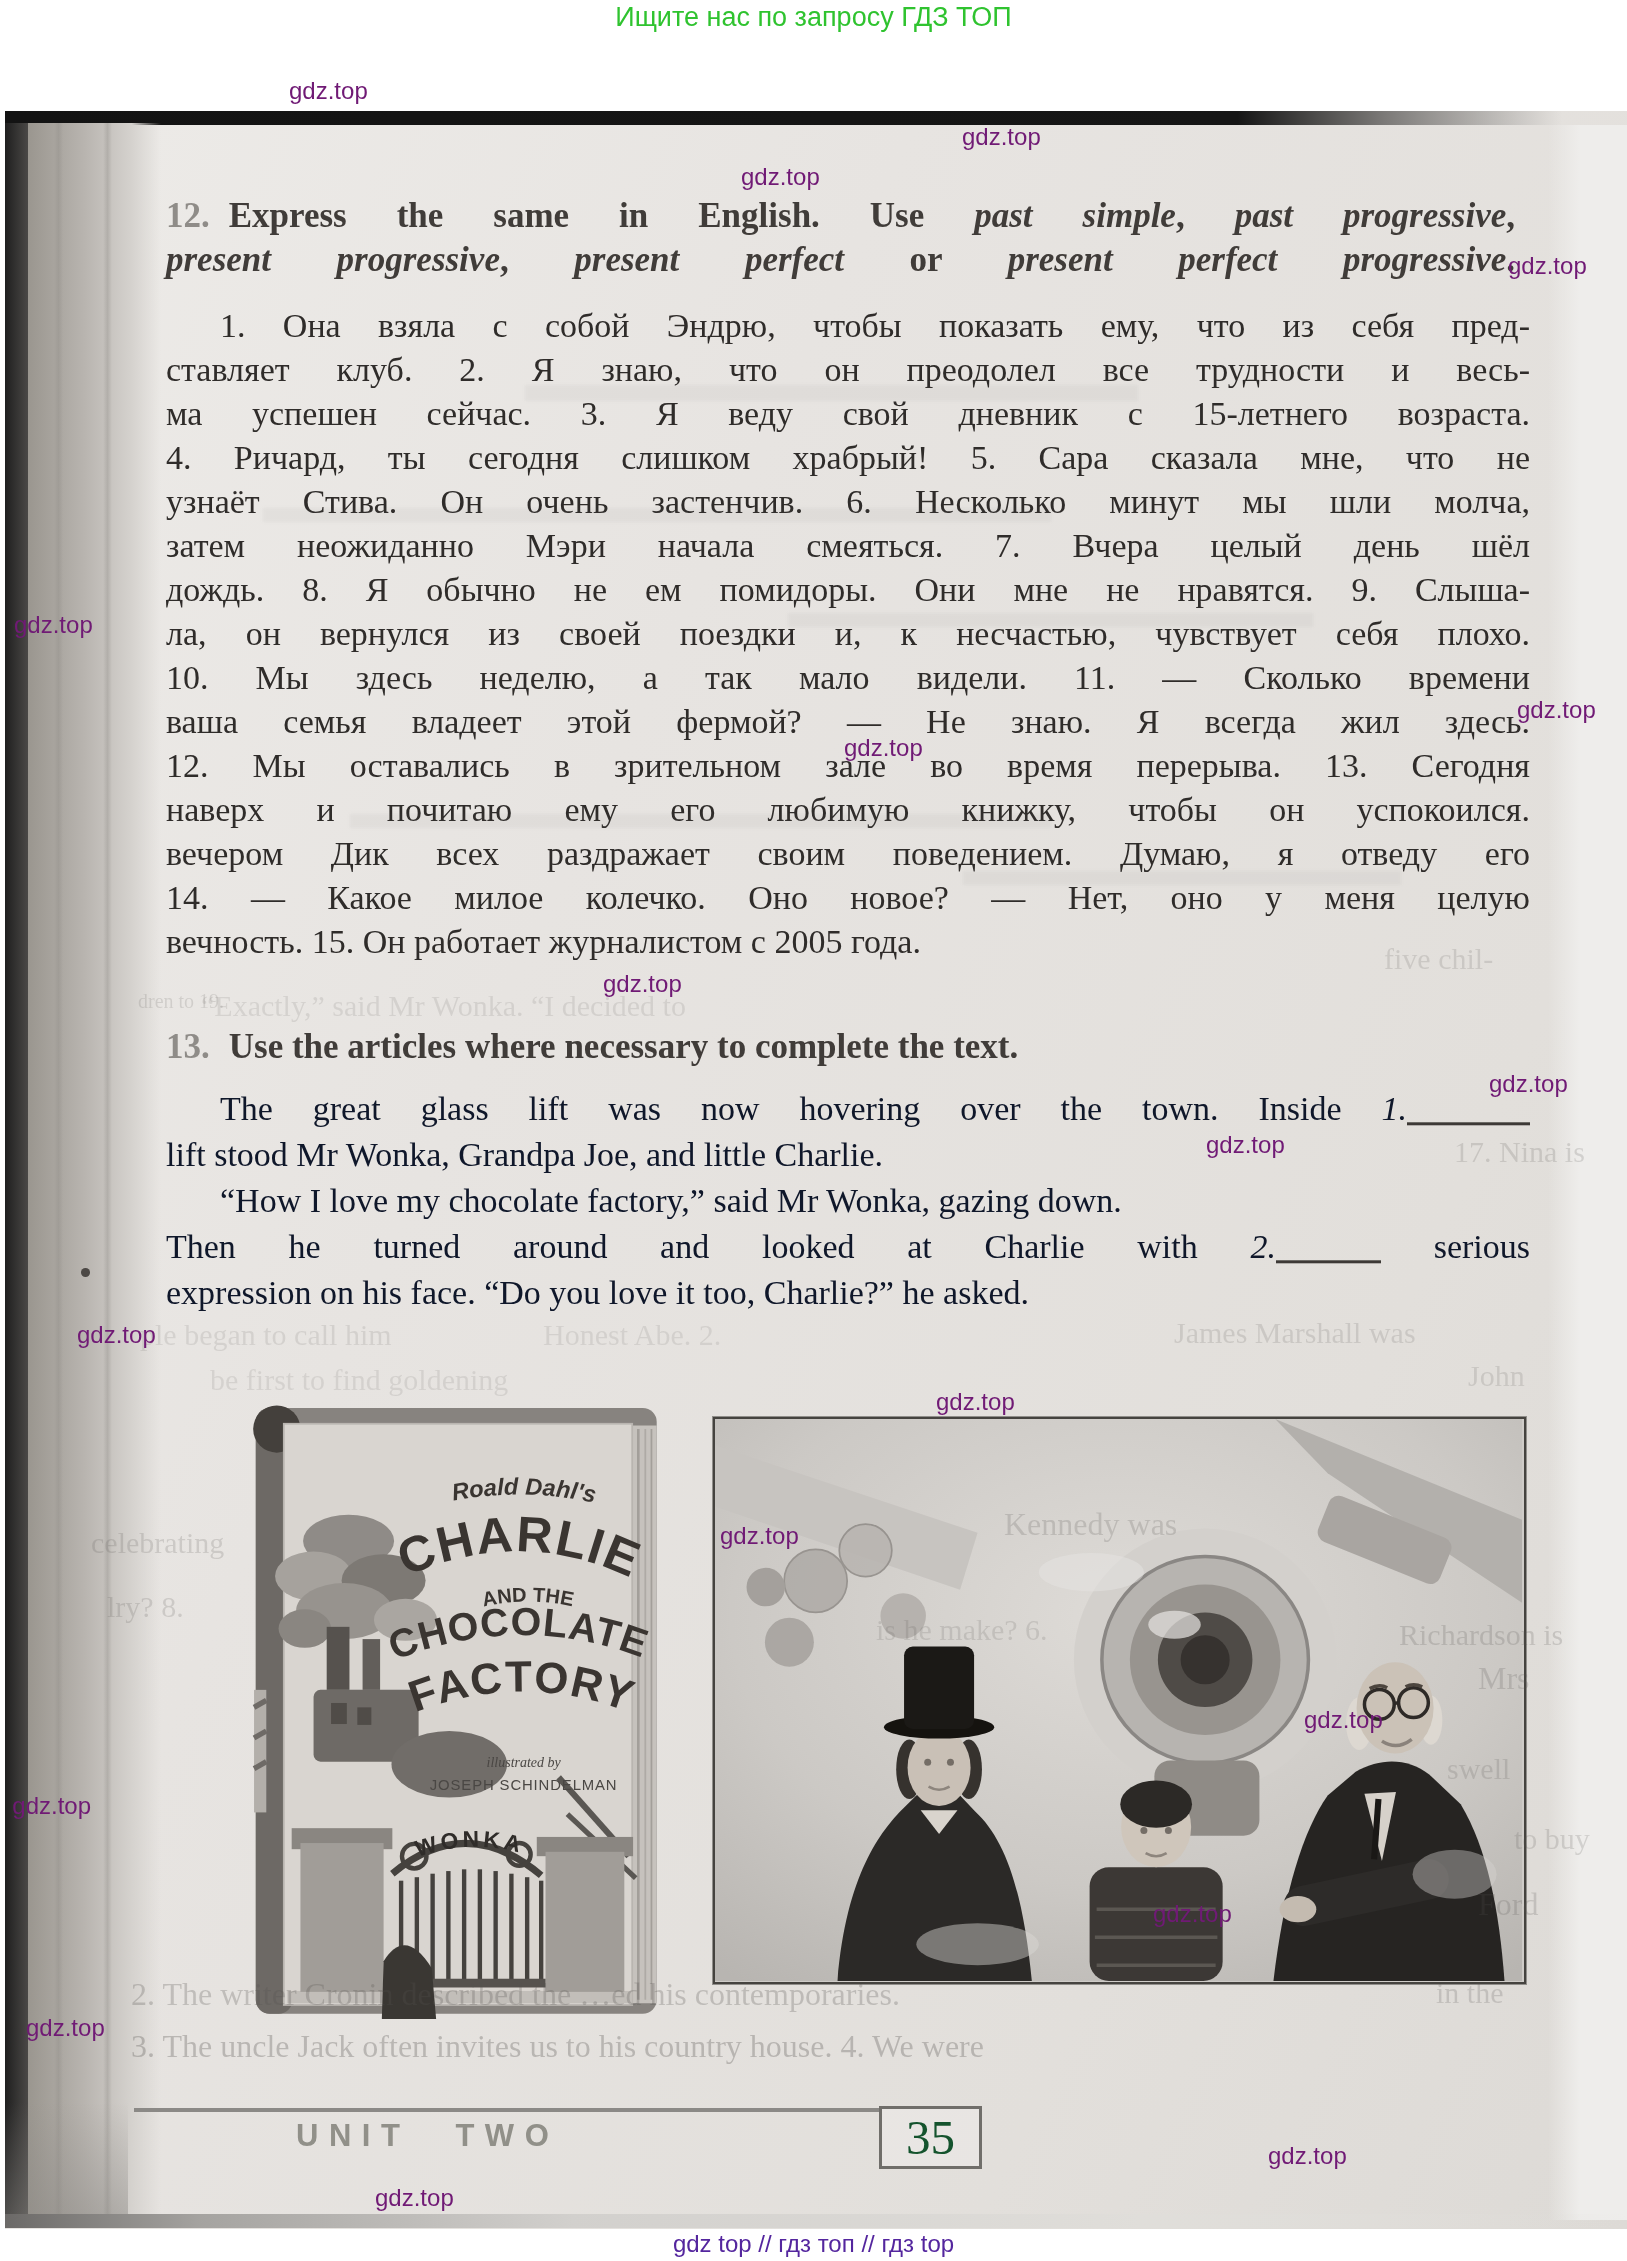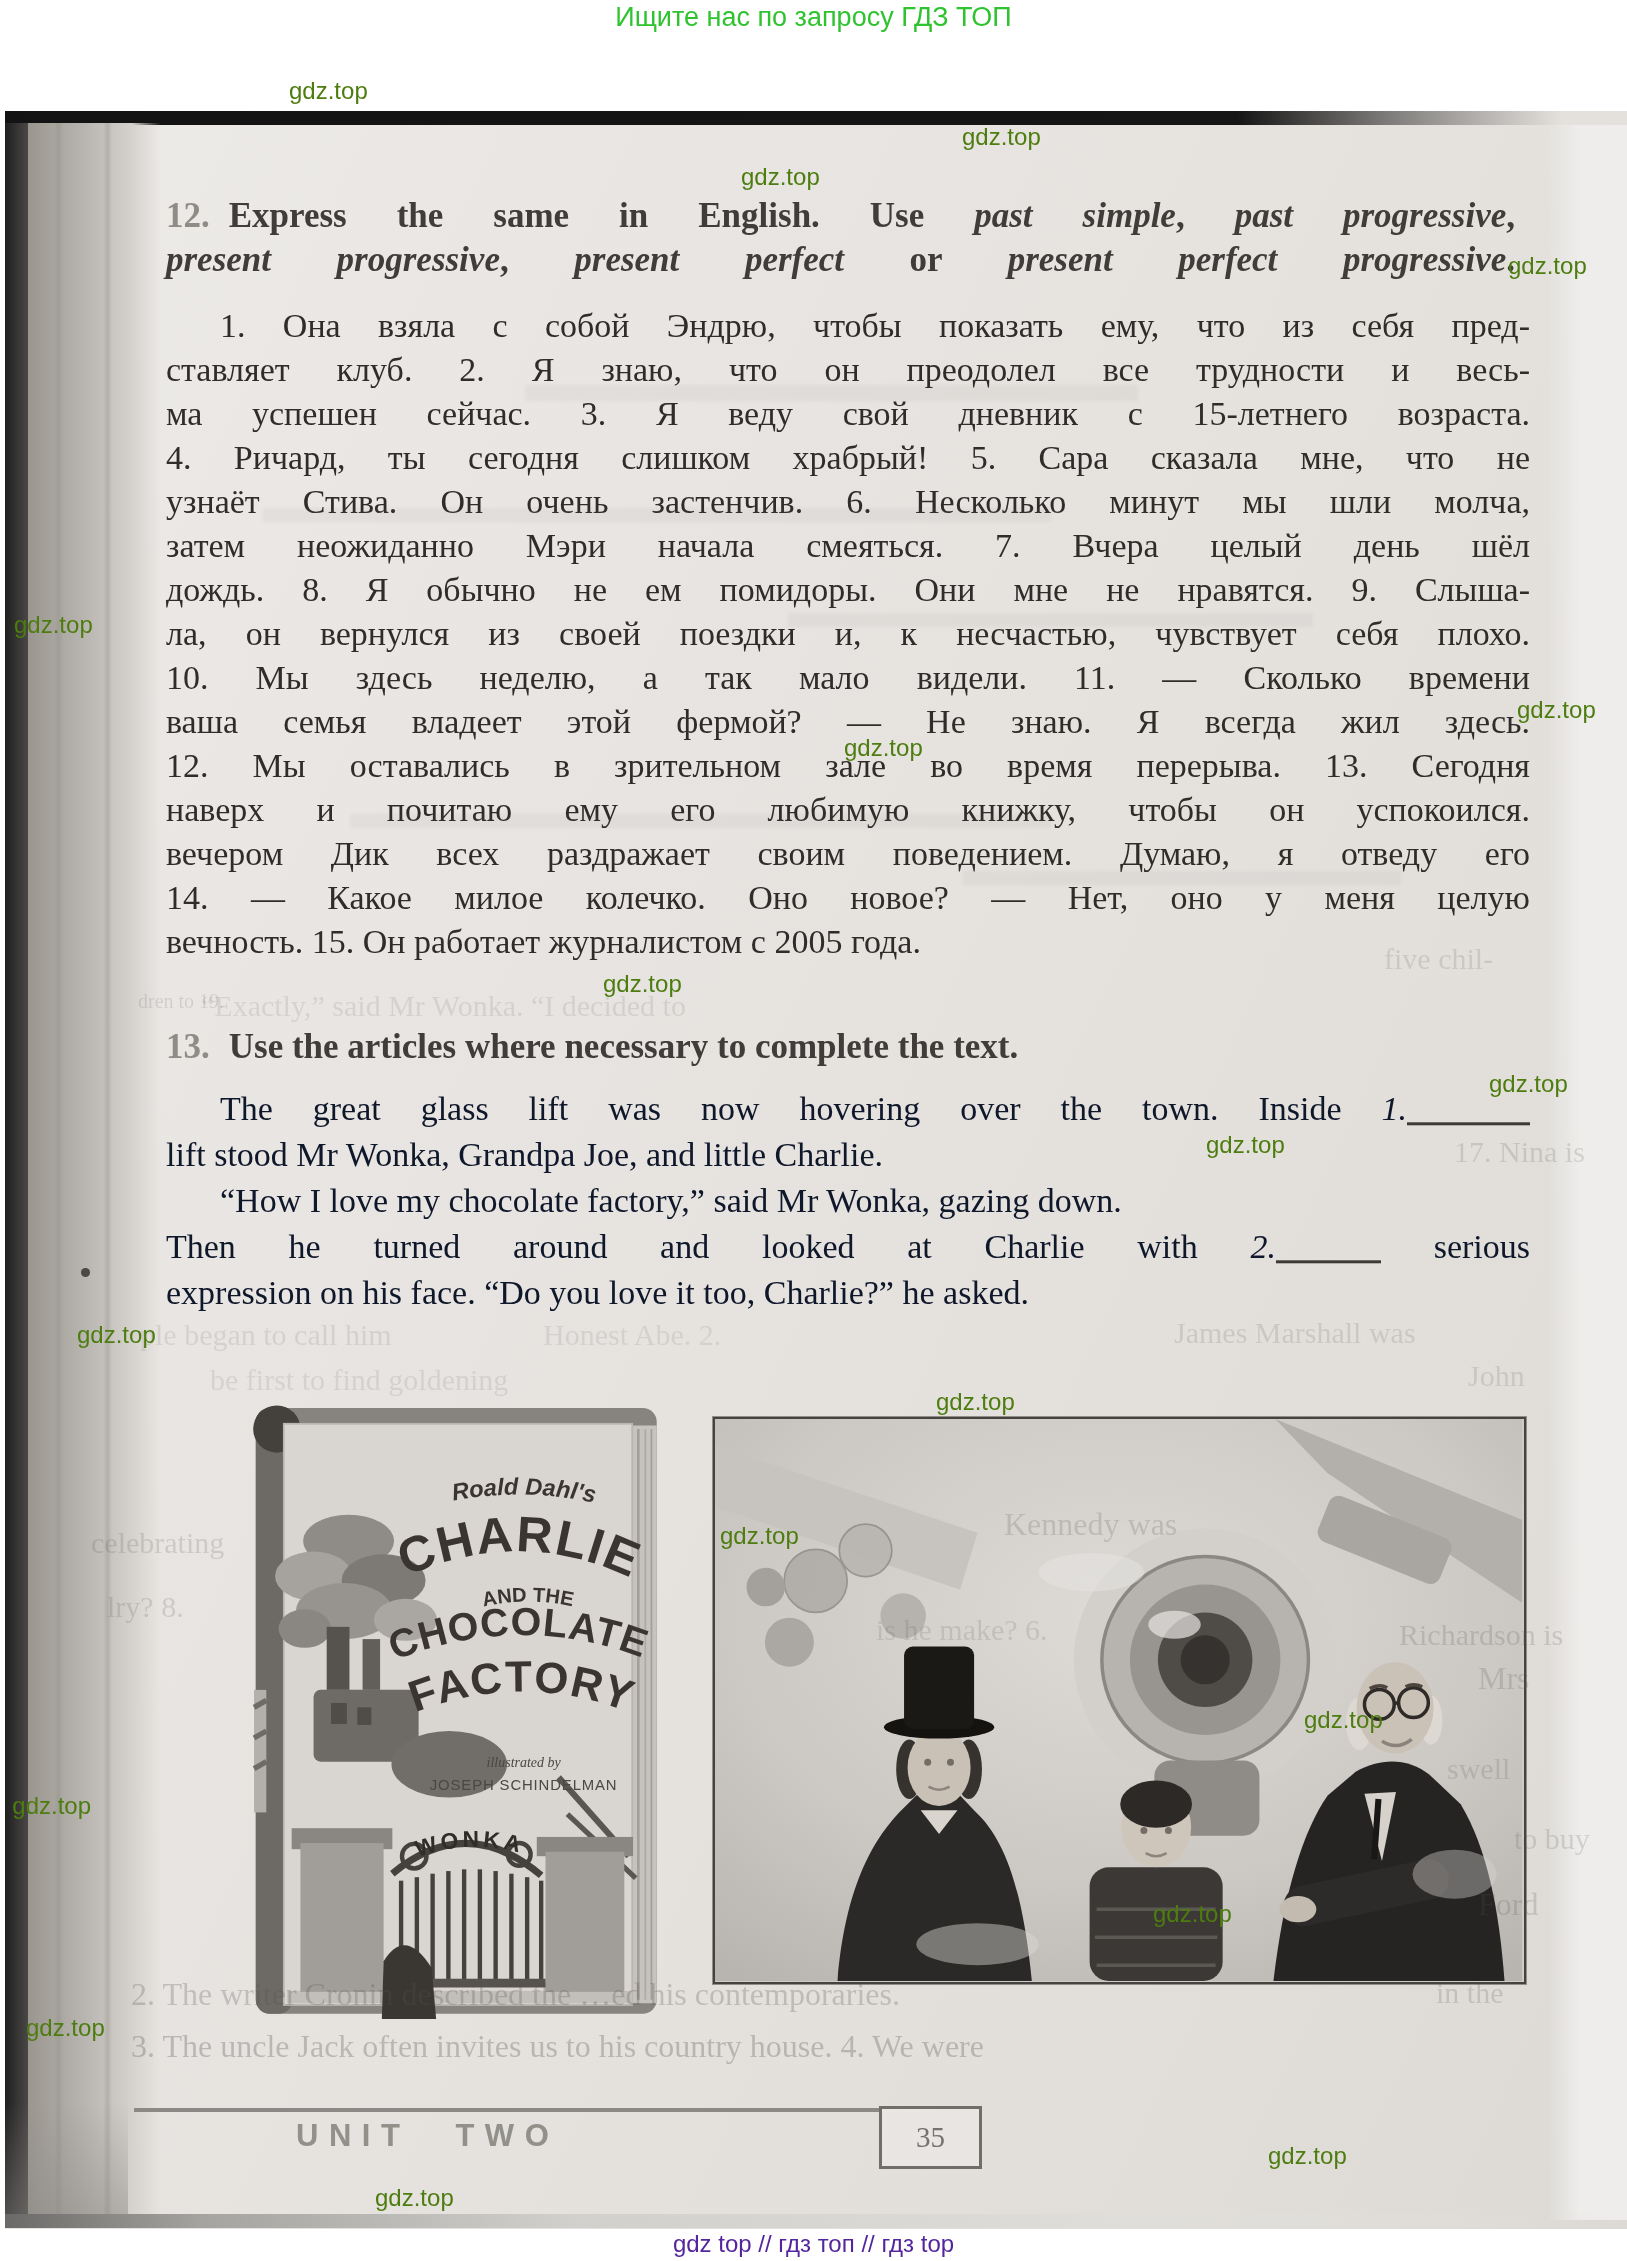--- a/index.html
+++ b/index.html
@@ -48,38 +48,38 @@
   .eng{position:absolute;left:166px;top:1086px;width:1364px;
     font-size:34px;line-height:46px;color:#0f172a;}
   .eline{text-align:left;}
   .eline.just{text-align:justify;text-align-last:justify;}
   .eline.indent{text-indent:54px;}
   .inum{font-style:italic;}
   .blank{display:inline-block;height:3.5px;border-bottom:3.5px solid #3d3936;transform:translateY(5.3px);}
 
   
   .wm{position:absolute;font-family:"Liberation Sans",sans-serif;font-size:24px;
-    color:#4d7c0f;z-index:40;white-space:nowrap;}
+    color:#701a75;z-index:40;white-space:nowrap;}
   .ghost{position:absolute;font-family:"Liberation Serif",serif;color:#55524f;
     filter:blur(0.5px);z-index:18;white-space:nowrap;}
   .ghost-bar{position:absolute;background:rgba(110,108,105,0.06);filter:blur(1.8px);z-index:4;}
   .speck{position:absolute;left:81px;top:1268px;width:8.8px;height:8.8px;border-radius:50%;
     background:#4c4845;z-index:6;}
 
   
   .book{position:absolute;left:252px;top:1401px;width:412px;height:618px;z-index:15;}
   .photo{position:absolute;left:713px;top:1417px;width:813px;height:567px;z-index:15;
     border:2.6px solid #45433f;outline:0.9px solid #908e8a;box-sizing:border-box;background:#cfccc8;}
   .photo svg{display:block;}
 
   
   .rule{position:absolute;left:134px;top:2108px;width:745px;height:4.4px;background:#8b8986;z-index:10;}
   .pagebox{position:absolute;left:879px;top:2106px;width:103px;height:63px;box-sizing:border-box;
     border:3.5px solid #706e6a;display:flex;align-items:center;justify-content:center;
-    font-family:"Liberation Serif",serif;font-size:29px;color:#737373;z-index:10;
+    font-family:"Liberation Serif",serif;font-size:49px;color:#14532d;z-index:10;
     background:rgba(236,234,231,.6);}
   .unit{position:absolute;left:296px;top:2118px;font-family:"Liberation Sans",sans-serif;
     font-weight:bold;font-size:31px;letter-spacing:10.5px;word-spacing:26px;color:#919089;z-index:10;}
   .promo-bottom{position:absolute;left:0;top:2230px;width:100%;text-align:center;
     font-family:"Liberation Sans",sans-serif;font-size:24px;color:#54269e;z-index:50;}
 </style>
 </head>
 <body>
 
 <div class="page">

